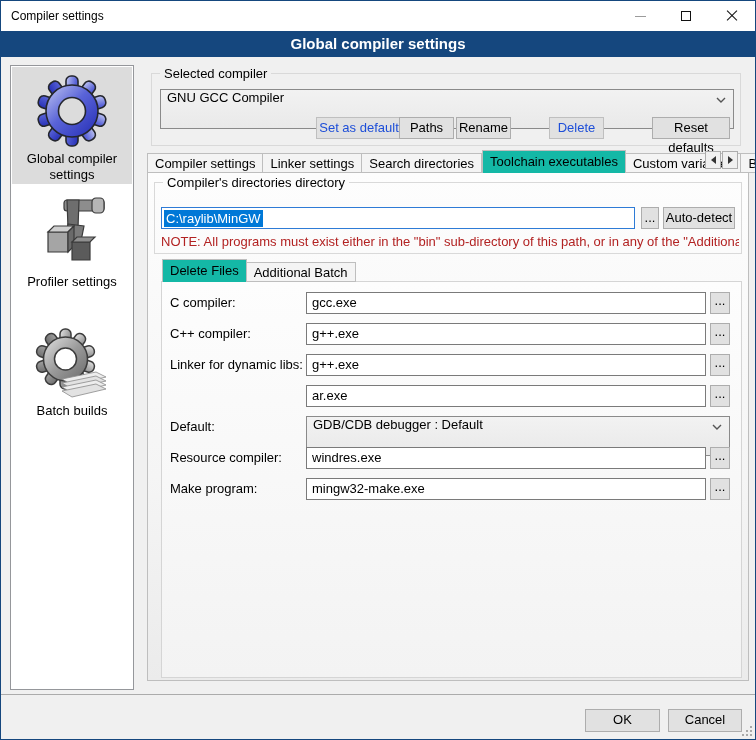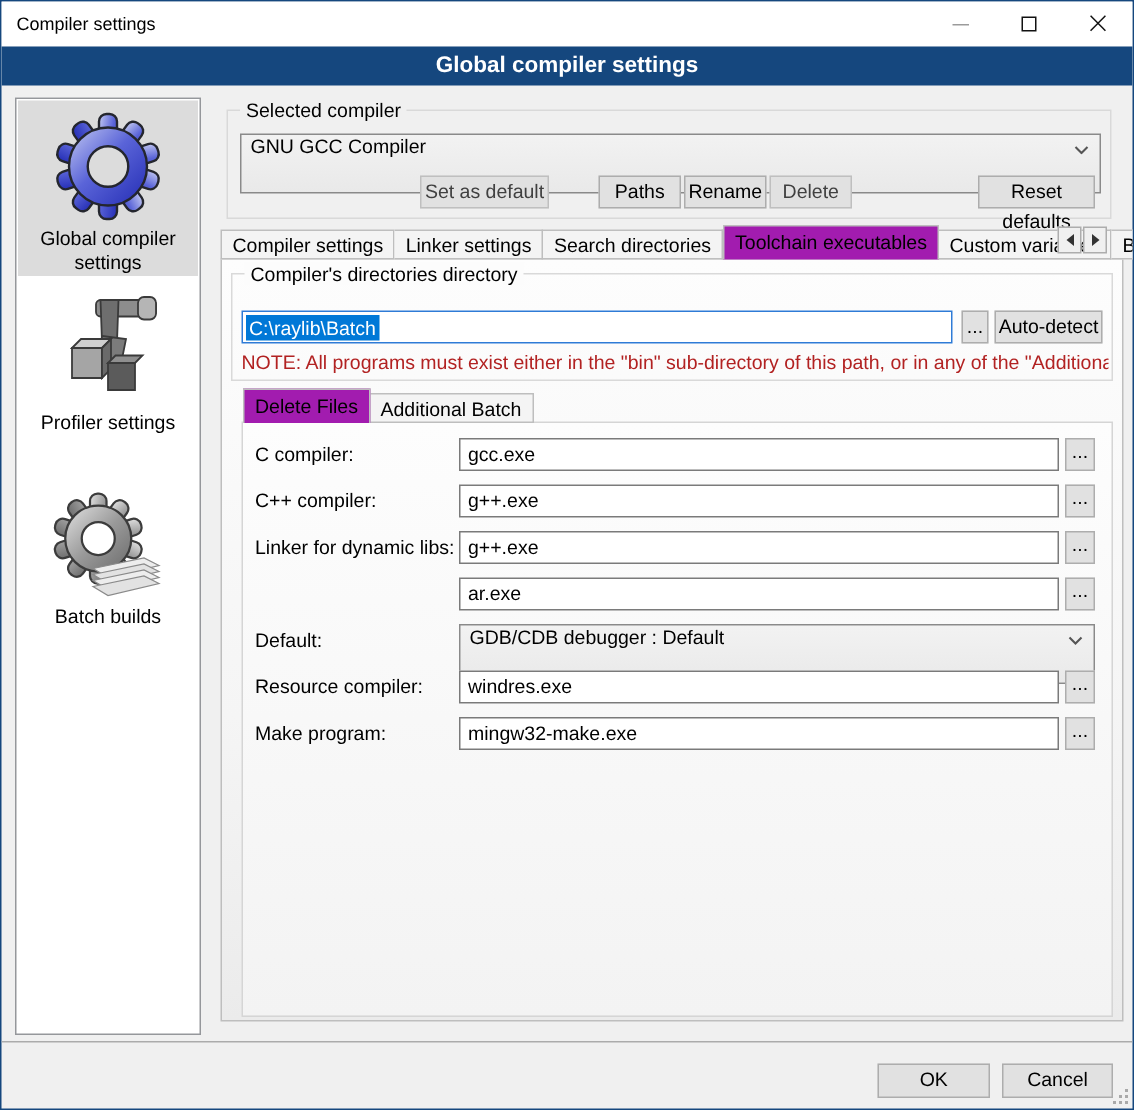--- a/index.html
+++ b/index.html
@@ -39,29 +39,29 @@
   .groupbox { position:absolute; border:1px solid #D9D9D9; }
   .group-label { position:absolute; top:-8px; left:8px; background:#F0F0F0; padding:0 4px; }
   .group-label.on-page { background:#FCFCFC; }
 
   .combo { position:absolute; height:40px; background:linear-gradient(180deg,#F2F2F2,#E9E9E9);
            border:1px solid #8A8A8A; display:flex; align-items:flex-start; padding:0 24px 0 6px; }
   .combo .chevron { position:absolute; right:7px; top:7px; }
 
   .btn { position:absolute; height:22px; background:#E1E1E1; border:1px solid #ADADAD;
          text-align:center; line-height:20px; }
-  .btn.disabled { border-color:#BFBFBF; color:#404040; }
+  .btn.disabled { border-color:#BFBFBF; color:#1d4ed8;margin-left:36px; }
 
   
   .tabstrip { position:absolute; left:146px; top:149px; height:23px; display:flex;
               align-items:flex-end; z-index:3; }
   .tab { height:20px; line-height:19px; padding:0 7px; background:#F4F4F4;
          border:1px solid #BEBEBE; border-left:none; white-space:nowrap; }
   .tab:first-child { border-left:1px solid #BEBEBE; }
-  .tab.active { height:23px; line-height:22px; background:#a21caf; border-left:1px solid #BEBEBE;
+  .tab.active { height:23px; line-height:22px; background:#14b8a6; border-left:1px solid #BEBEBE;
                 border-bottom:none; position:relative; z-index:4; }
   .tab.clipped { width:40px; padding-right:0; overflow:hidden; }
   .tab-arrows { position:absolute; right:17px; top:150px; display:flex; z-index:5; }
   .arrow-btn { width:16px; height:18px; background:#F0F0F0; border:1px solid #ADADAD;
                display:flex; align-items:center; justify-content:center; margin-left:1px; }
   .tri-left  { width:0; height:0; border-style:solid; border-width:4px 5px 4px 0; border-color:transparent #333 transparent transparent; }
   .tri-right { width:0; height:0; border-style:solid; border-width:4px 0 4px 5px; border-color:transparent transparent transparent #333; }
 
   
   .tabpage { position:absolute; left:146px; top:171px; width:602px; height:509px;
@@ -215,21 +215,21 @@
     <div class="arrow-btn">
         <span class="tri-right"></span>
       </div>
   </div>
 
   <div class="tabpage">
 
     <div class="groupbox" style="left:6px; top:9px; width:588px; height:72px; border-color:#D9D9D9;">
       <span class="group-label on-page">Compiler's directories directory</span>
       <div class="dir-input">
-        <span class="sel">C:\raylib\Batch</span>
+        <span class="sel">C:\raylib\MinGW</span>
       </div>
       <div class="btn" style="left:486px; top:24px; width:18px;">...</div>
       <div class="btn" style="left:508px; top:24px; width:72px;">Auto-detect</div>
       <div class="note">NOTE: All programs must exist either in the "bin" sub-directory of this path, or in any of the "Additional</div>
     </div>
 
     <div class="subtabstrip">
       <div class="tab active">Delete Files</div>
       <div class="tab">Additional Batch</div>
     </div>

